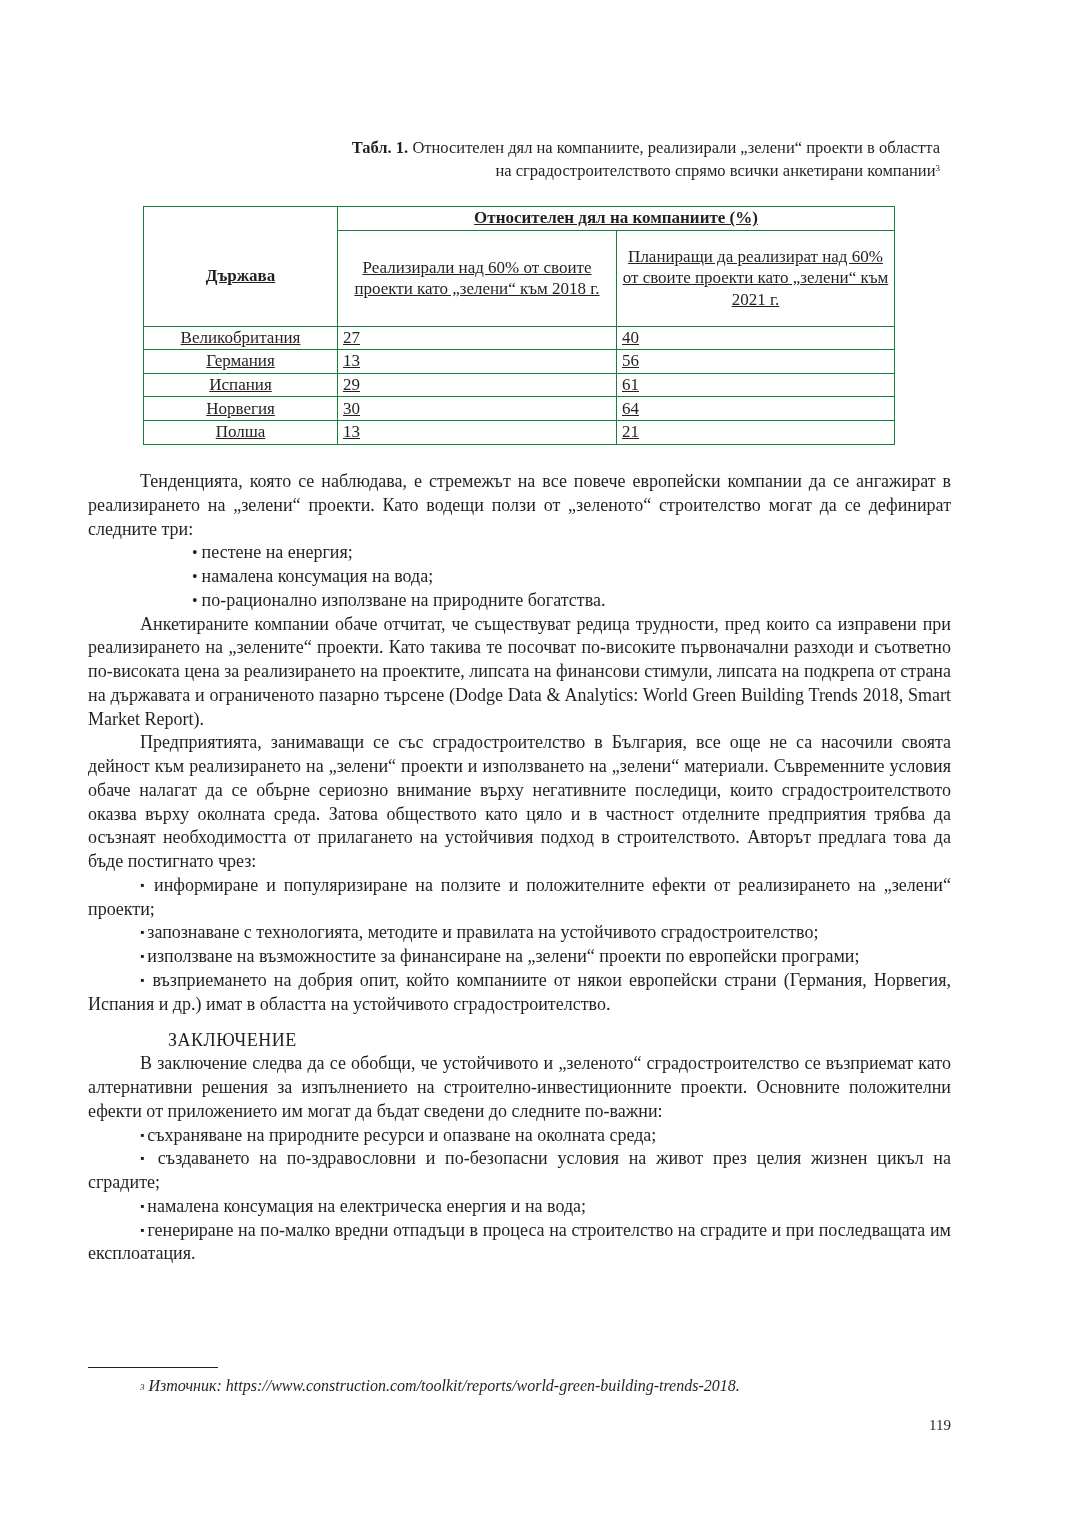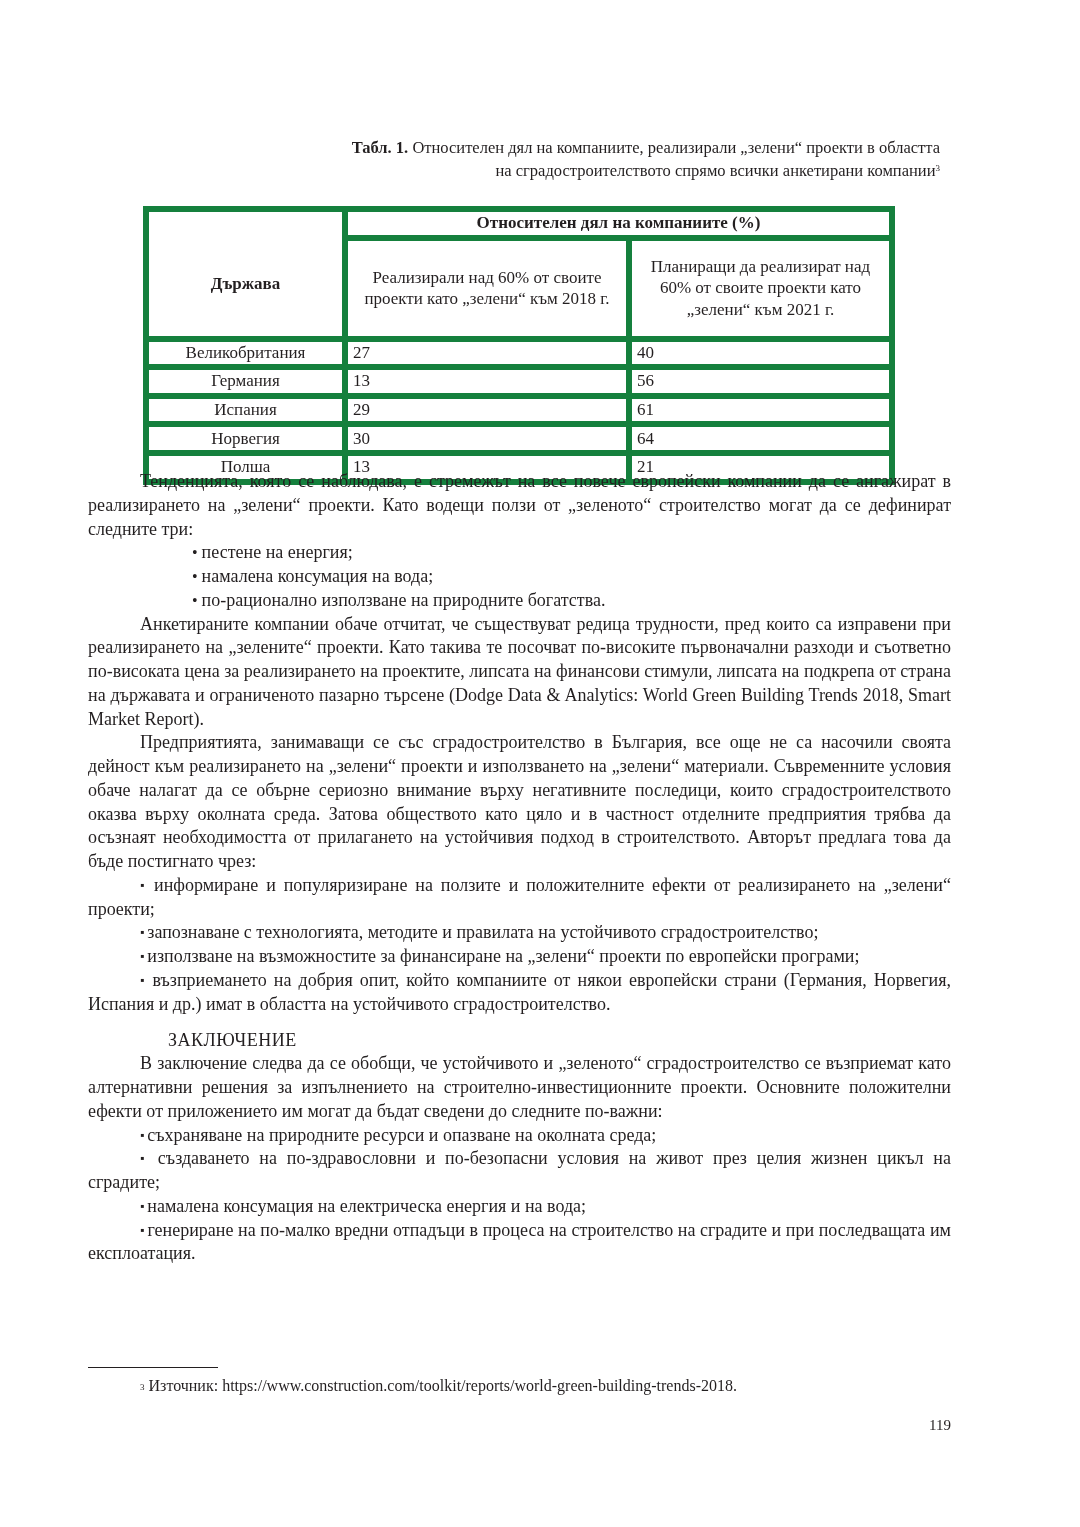--- a/index.html
+++ b/index.html
@@ -13,21 +13,21 @@
     text-align: right; font-size: 16.5px; line-height: 23px;
   }
   .caption b { font-weight: bold; }
   .caption sup { font-size: 9px; vertical-align: top; position: relative; top: -2px; }
 
   table.data {
     position: absolute; left: 143px; top: 206px; width: 752px;
     border-collapse: collapse; font-size: 17px;
   }
   table.data td, table.data th {
-    border: 6px solid #15803d; padding: 0 5px; line-height: 22px; height: 22.6px;
+    border: 1px solid #15803d; padding: 0 5px; line-height: 22px; height: 22.6px; text-decoration: underline;
   }
   table.data th { font-weight: normal; }
   .th-group { font-weight: bold !important; text-align: center; height: 22px; }
   .th-country { font-weight: bold !important; text-align: center; vertical-align: middle; padding-top: 20px !important; width: 183px; }
   .th-sub { text-align: center; vertical-align: middle; line-height: 21.5px !important; height: 95px !important; }
   td.num { }
   td.country { text-align: center; }
 
   .body-text {
     position: absolute; left: 88px; width: 863px; top: 470px;
@@ -40,21 +40,21 @@
     margin: 12px 0 0 80px; font-size: 18px; font-weight: normal; letter-spacing: 0.5px; line-height: 24px;
   }
   .sqmark { font-size: 12px; vertical-align: 2px; }
   .dot { font-size: 16px; }
 
   .fn-rule {
     position: absolute; left: 88px; top: 1367px; width: 130px; height: 0;
     border-top: 1px solid #231f20;
   }
   .footnote {
-    position: absolute; left: 140px; top: 1376px; font-size: 16px; line-height: 20px;
+    position: absolute; left: 140px; top: 1376px; font-size: 16px; line-height: 20px; font-style: italic;
   }
   .footnote sup { font-size: 9px; vertical-align: top; position: relative; top: 1px; }
   .page-number {
     position: absolute; right: 129px; top: 1417px; font-size: 15px;
   }
 </style>
 </head>
 <body>
 
 <div class="caption">

